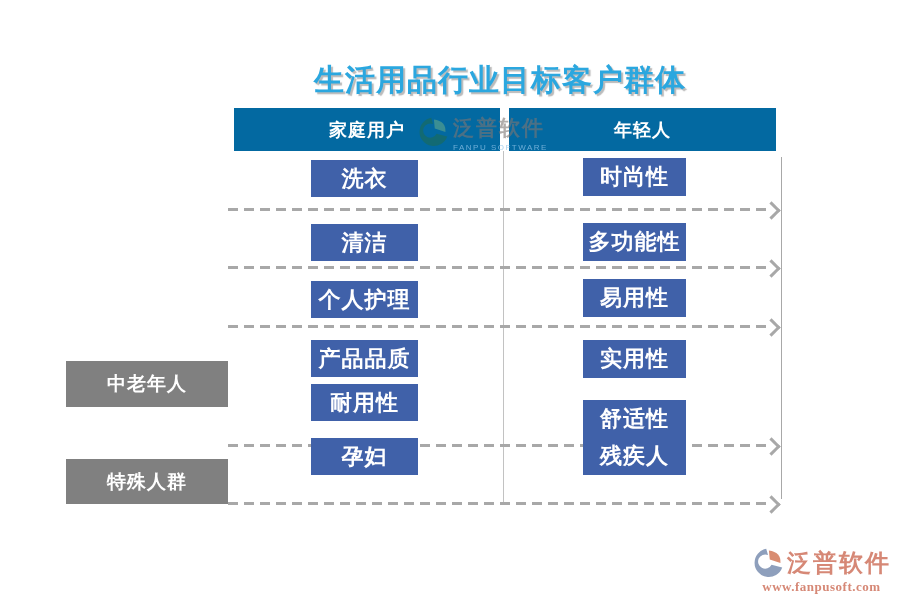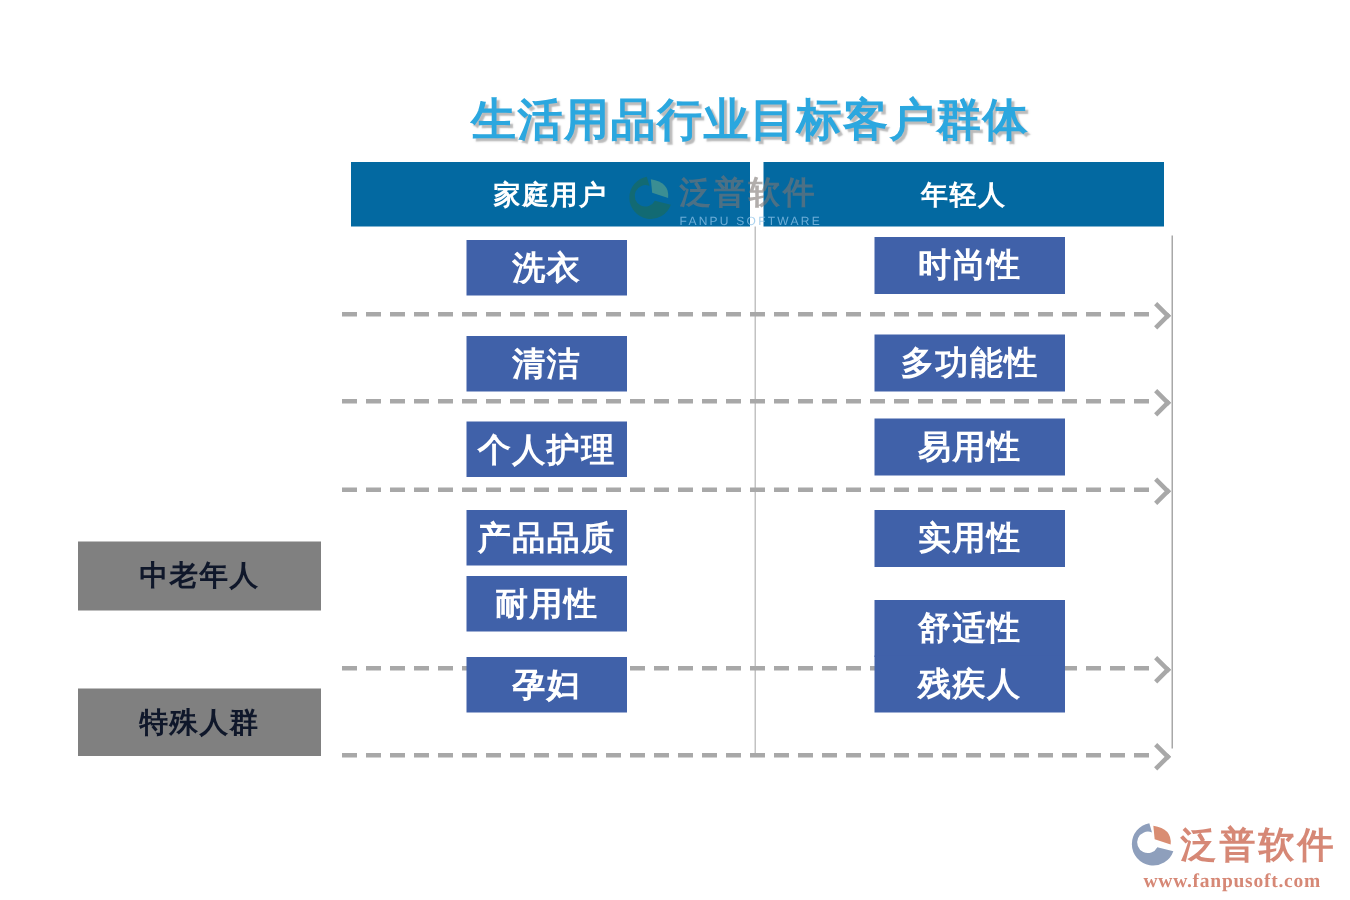--- a/index.html
+++ b/index.html
@@ -38,28 +38,28 @@
   }
   .dash1{top:208px;} .dash2{top:266px;} .dash3{top:325px;}
   .dash4{top:444px;} .dash5{top:502px;}
   
   .bluebox{
     position:absolute;background:#4061A9;color:#ffffff;
     font-size:22px;font-weight:700;letter-spacing:1px;
     display:flex;align-items:center;justify-content:center;
   }
   .bl{left:311px;width:107px;height:37px;}
-  .br{left:583px;width:127px;height:38px;}
+  .br{left:583px;width:103px;height:38px;}
   .bl1{top:160px;} .bl2{top:224px;} .bl3{top:281px;}
   .bl4{top:340px;} .bl5{top:384px;} .bl6{top:438px;}
   .br1{top:158px;} .br2{top:223px;} .br3{top:279px;}
   .br4{top:340px;} .br5{top:400px;} .br6{top:437px;}
   
   .graybox{
-    position:absolute;left:52px;width:162px;background:#808080;color:#0f172a;
+    position:absolute;left:66px;width:162px;background:#808080;color:#ffffff;
     font-size:19px;font-weight:700;letter-spacing:1px;
     display:flex;align-items:center;justify-content:center;
   }
   .gb1{top:361px;height:46px;}
   .gb2{top:459px;height:45px;}
   
   .wm-center{
     position:absolute;left:417px;top:114px;z-index:5;
     display:flex;align-items:flex-start;opacity:0.75;
   }

